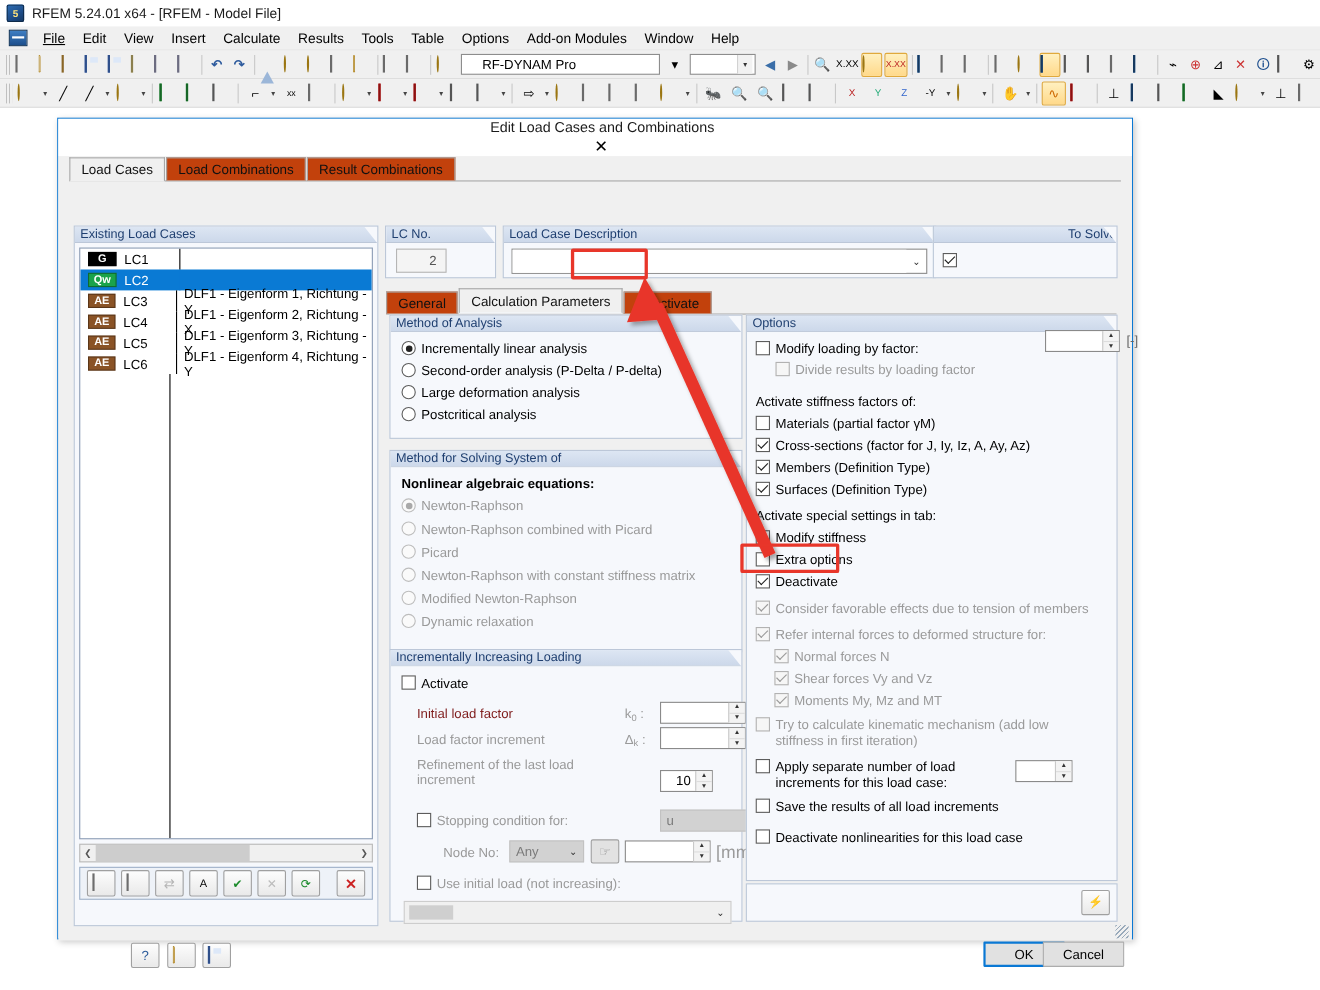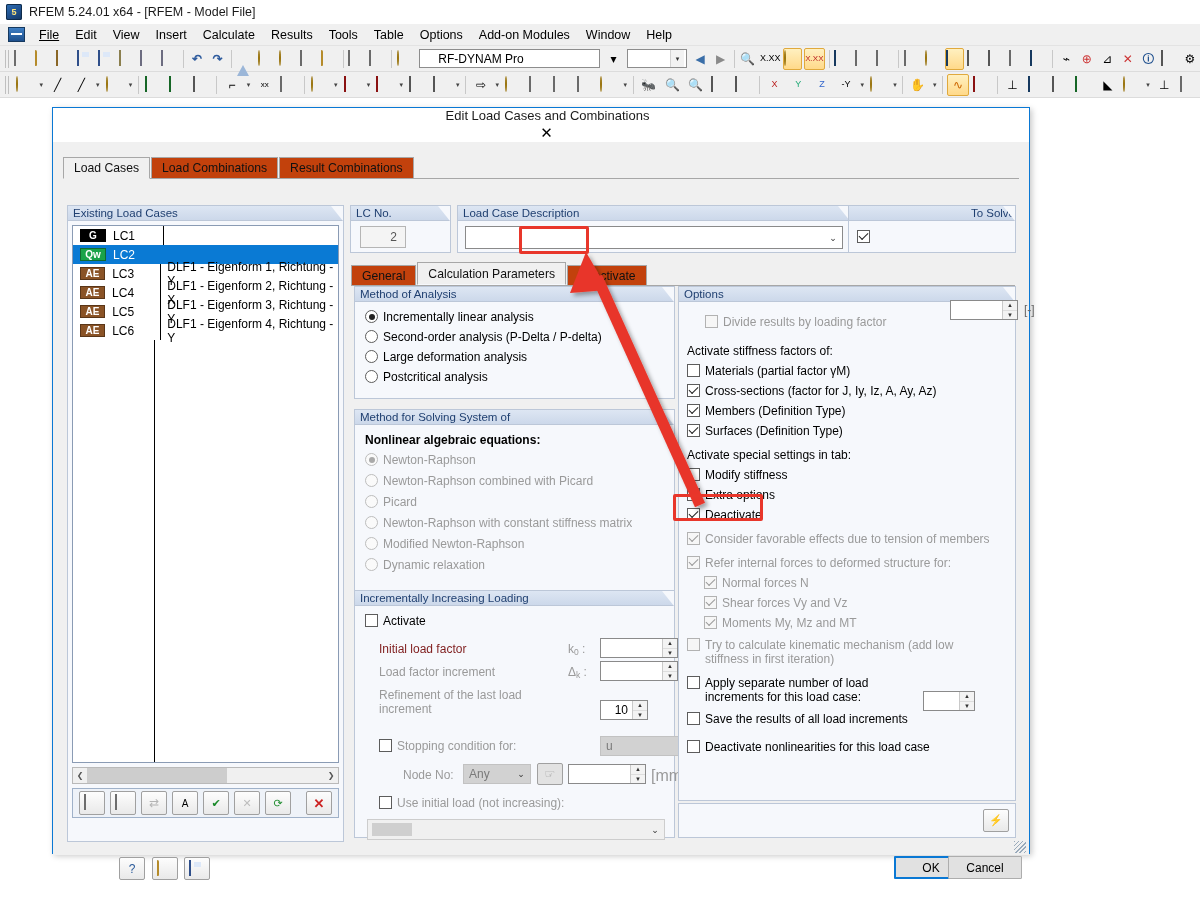--- a/index.html
+++ b/index.html
@@ -107,21 +107,21 @@
   }
   .dlg-title .ttxt{ flex:1; }
   .dlg-close {
     width:44px; height:30px; display:flex; align-items:center;
     justify-content:center; font-size:15px; color:#000; margin-right:2px;
   }
 
   .dlg-body { position:relative; height:713px; background:#f0f0f0; }
 
   
-  .tabstrip { position:absolute; left:10px; top:15px; right:10px; height:22px;
+  .tabstrip { position:absolute; left:10px; top:1px; right:10px; height:22px;
     border-bottom:1px solid #a7a7a7; display:flex; align-items:center; }
   .tab {
     height:21px; padding:0 10px; display:flex; align-items:center;
     font-size:12.2px; background:#c2410c; border:1px solid #a7a7a7;
     border-bottom:none; margin-right:1px; color:#111;
   }
   .tab.sel { background:#f0f0f0; height:22px; border-bottom:1px solid #f0f0f0;
              position:relative; z-index:2; }
 
   
@@ -795,20 +795,24 @@
             <span style="flex:1"></span>
             <span class="cboarrow">⌄</span>
           </div>
         </div>
       </div>
 
       <div class="gb" style="left:625px; top:144px; width:338px; height:515px;">
         <div class="gbh">Options</div>
         <div class="gbc" style="padding:8px 0 0 8px; position:relative;">
 
+          <div class="cline">
+            <span class="cb"></span>
+            <span>Modify loading by factor:</span>
+          </div>
           <div class="txtbox" style="position:absolute;left:271px;top:-2px;width:68px;height:20px;padding:0;display:flex;align-items:center;">
             <span style="flex:1;padding-left:4px;"></span>
             <span class="spin">
                 <div>▲</div>
                 <div>▼</div>
               </span>
           </div>
           <div style="position:absolute;left:345px;top:1px;font-size:12px;color:#666;">[-]</div>
 
           <div class="cline dis" style="margin-left:18px;margin-top:5px;">

